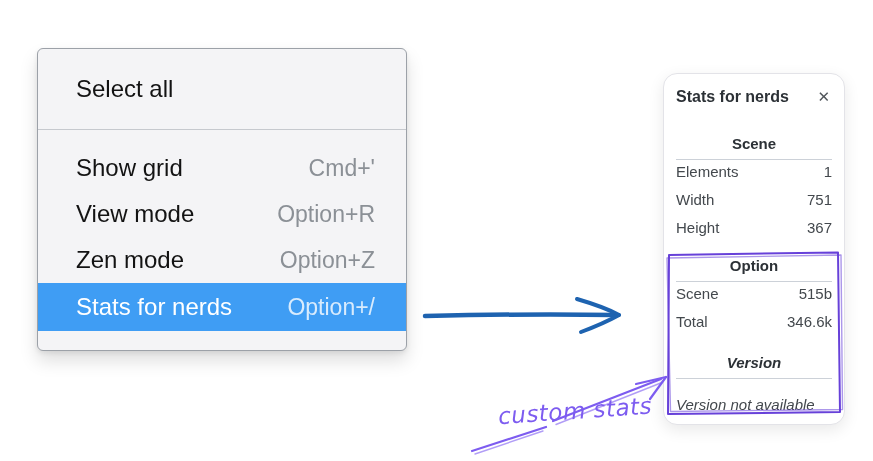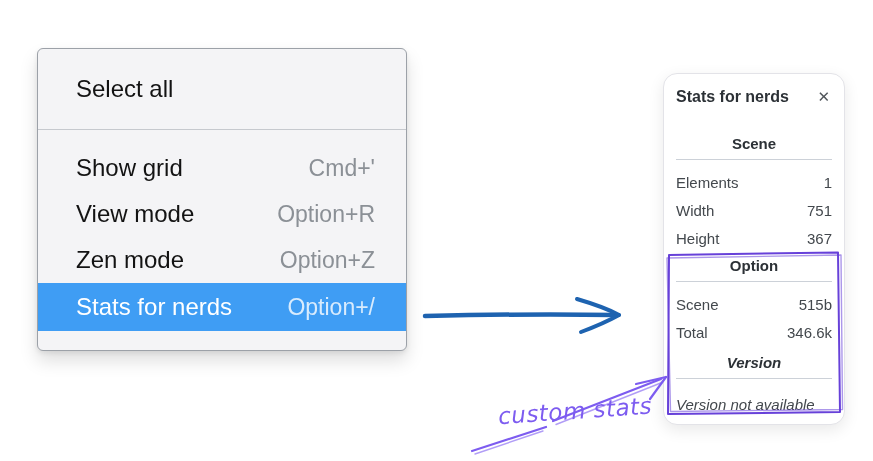--- a/index.html
+++ b/index.html
@@ -36,21 +36,21 @@
   }
   .panel-title-row{display:flex;align-items:center;justify-content:space-between;height:22px;margin-bottom:26px;}
   .panel-title{font-weight:bold;font-size:16px;color:#2c3136;}
   .close-btn{
     font-size:15px;color:#51565b;line-height:1;background:none;border:none;padding:0 2px;
     font-family:"DejaVu Sans",sans-serif;cursor:default;
   }
   .sec-header{text-align:center;font-weight:bold;font-size:15px;color:#2c3136;height:20px;line-height:20px;}
   .sec-divider{height:1px;background:#ccd1d8;margin-top:5px;}
   .stat-rows{margin-top:3px;}
-  .stat-row{display:flex;align-items:flex-end;justify-content:space-between;height:28px;}
+  .stat-row{display:flex;align-items:flex-start;justify-content:space-between;height:28px;}
   .sec-storage{margin-top:9px;}
   .sec-version{margin-top:12px;font-style:italic;}
   .note-row{height:28px;display:flex;align-items:flex-end;margin-top:6px;}
 
   
   .overlay{position:absolute;left:0;top:0;width:873px;height:461px;pointer-events:none;}
   .hand-label{
     position:absolute;left:498px;top:398px;width:150px;
     color:#7d5cf0;font-size:23px;font-style:italic;font-weight:500;letter-spacing:.5px;
     font-family:"DejaVu Sans",sans-serif;transform:rotate(-4deg);white-space:nowrap;

